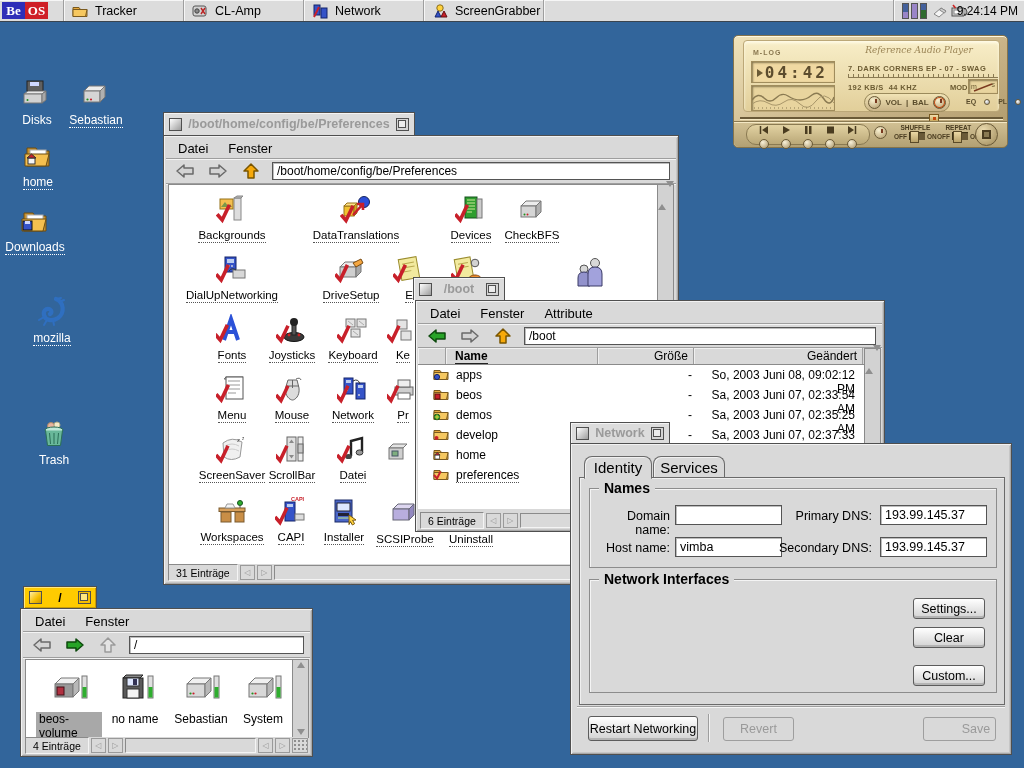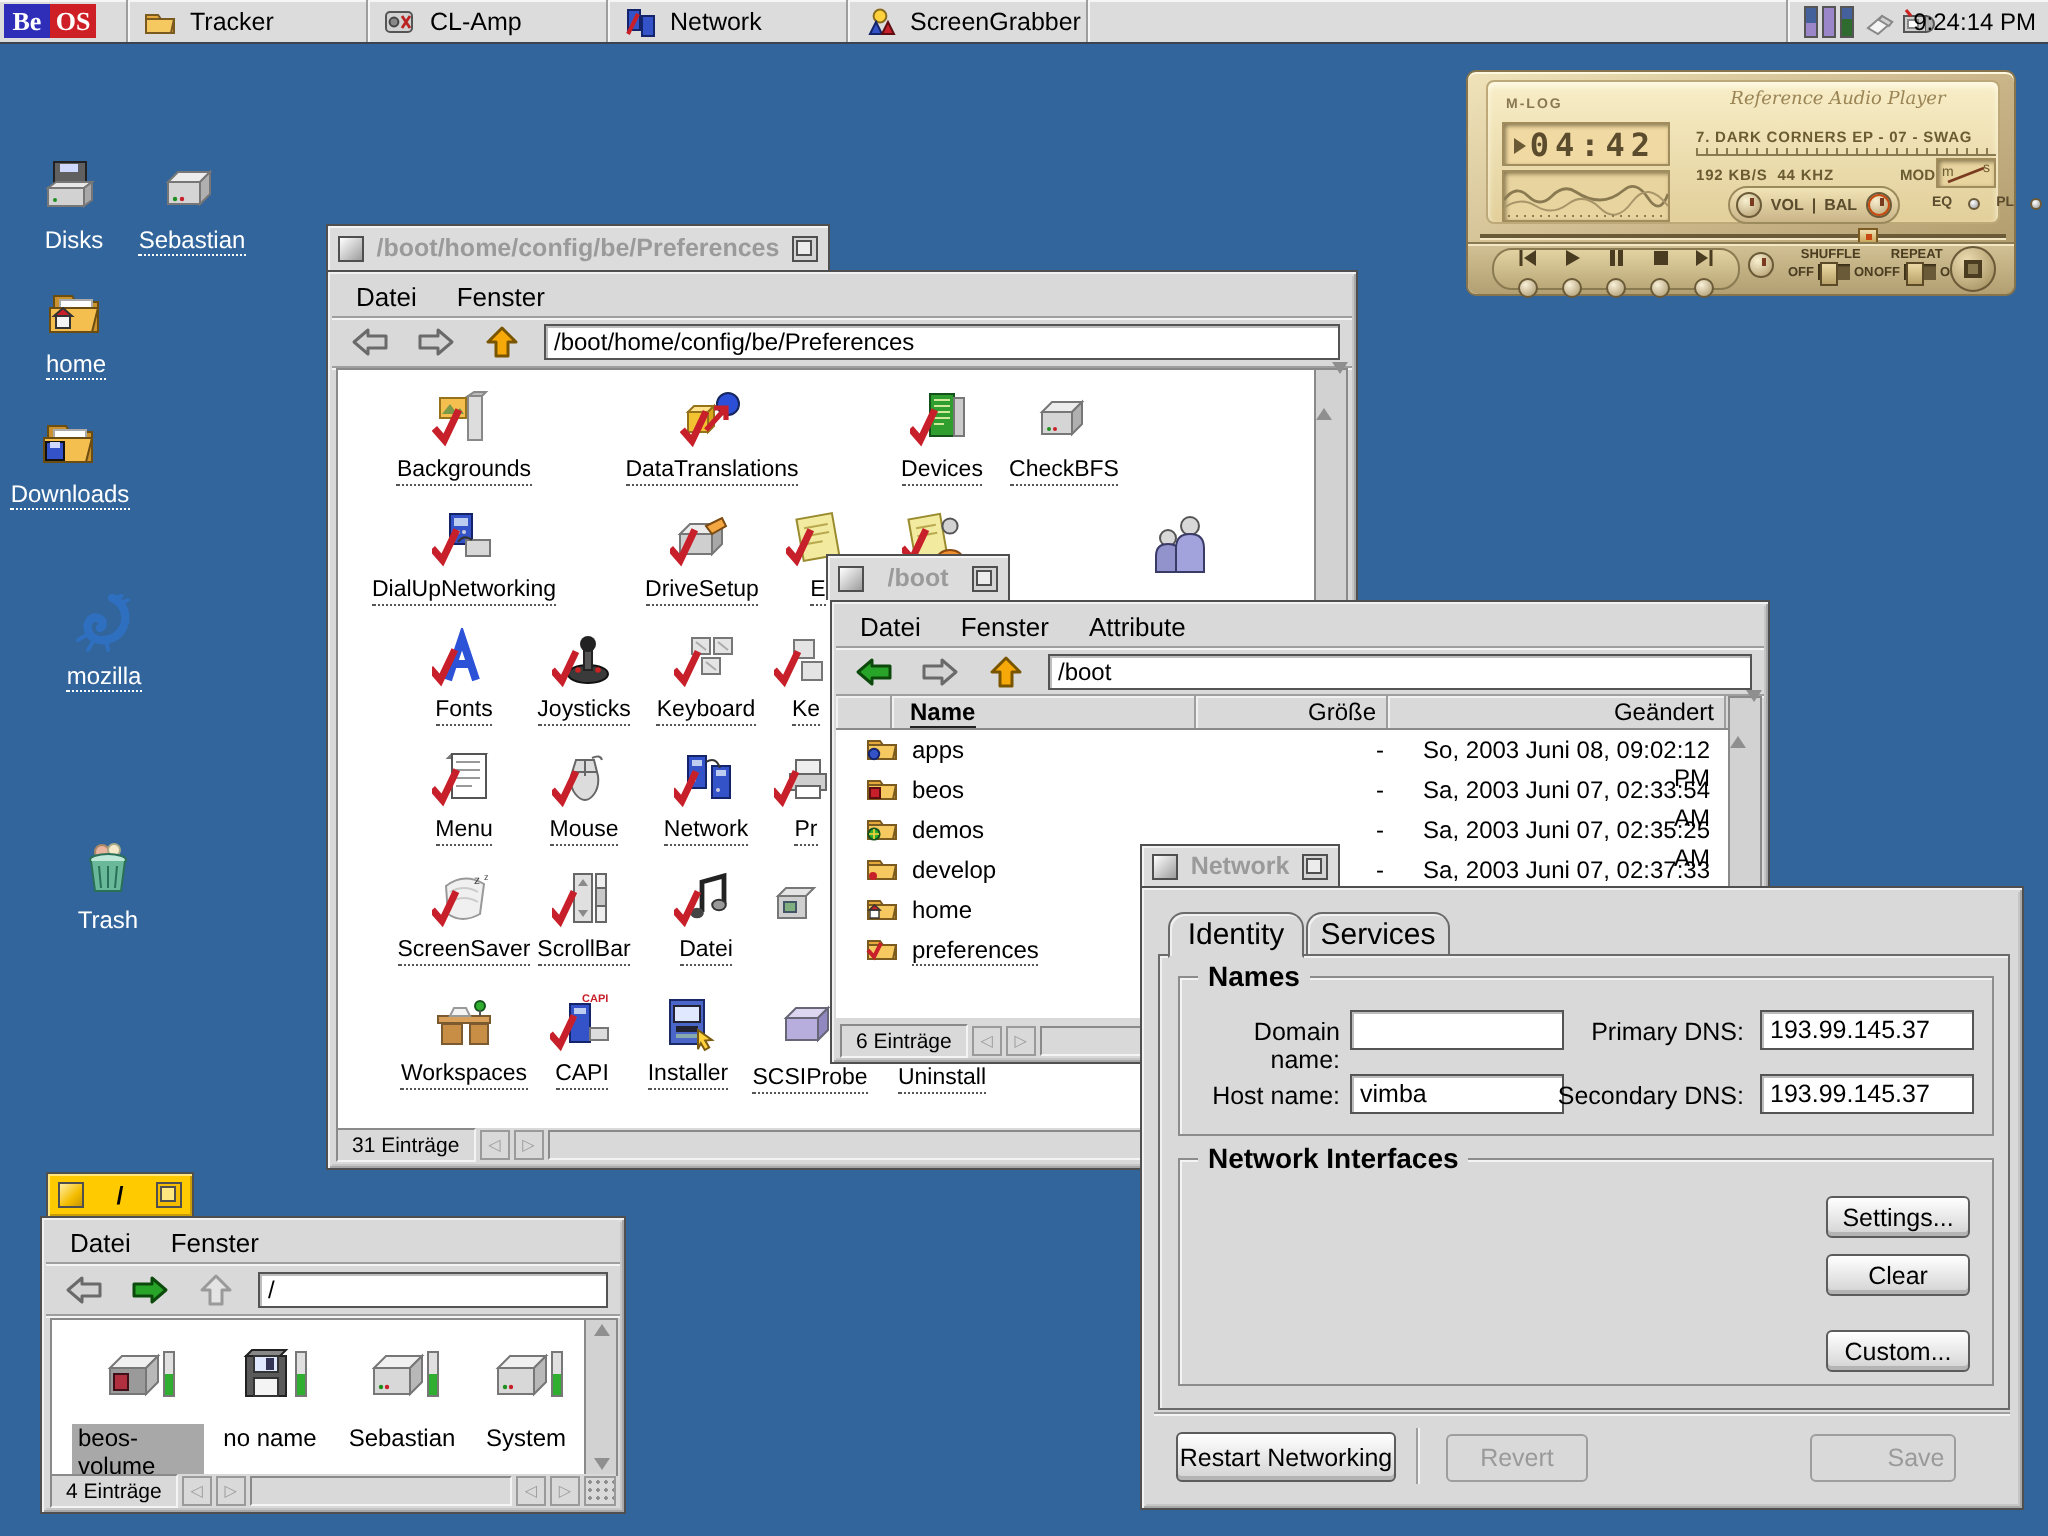--- a/index.html
+++ b/index.html
@@ -917,21 +917,21 @@
       </div>
 
       <div class="hsep"></div>
       <div class="btn" style="left:17px;top:272px;width:110px;height:25px;">
         <span>Restart Networking</span>
       </div>
       <div class="vsep"></div>
       <div class="btn disabled" style="left:152px;top:273px;width:71px;height:24px;">
         <span>Revert</span>
       </div>
-      <div class="btn disabled" style="left:334px;top:273px;width:73px;height:24px;padding-left:33px;">
+      <div class="btn disabled" style="left:352px;top:273px;width:73px;height:24px;padding-left:33px;">
         <span>Save</span>
       </div>
     </div>
   </div>
 
   <div class="winwrap" style="left:20px;top:586px;">
     <div class="ttab active" style="left:3px;width:74px;height:22px;">
       <span class="closebox"></span>
       <span class="ttitle">/</span>
       <span class="zoombox"></span>

